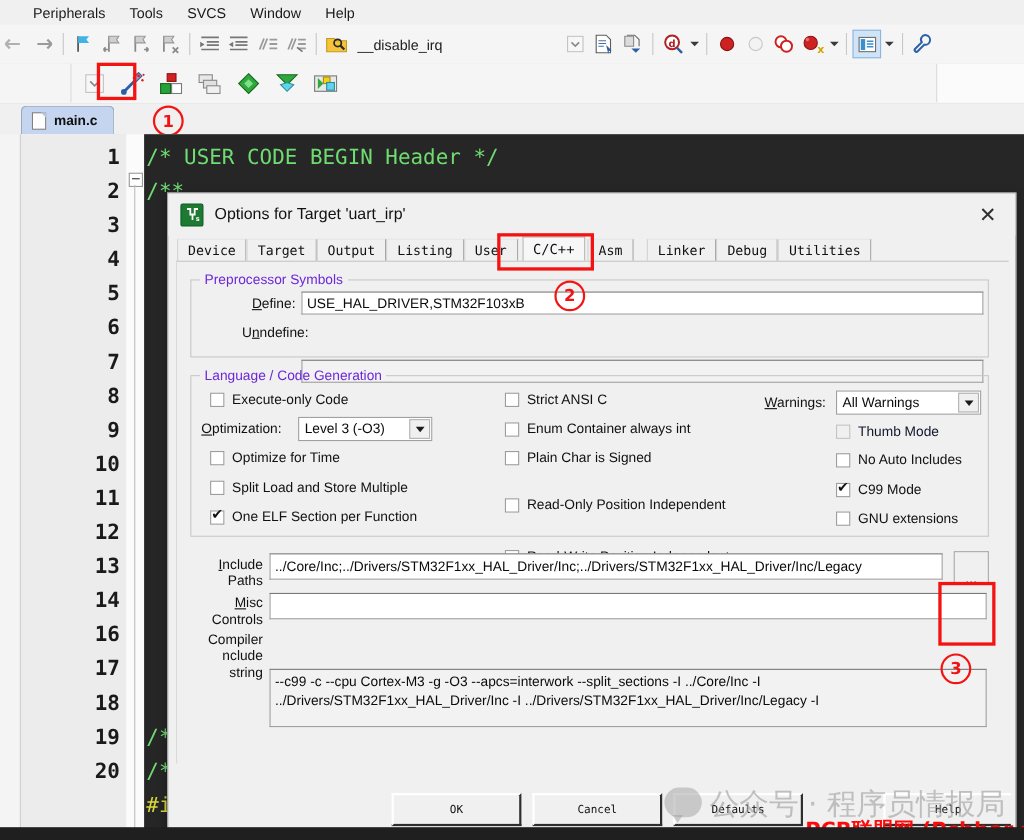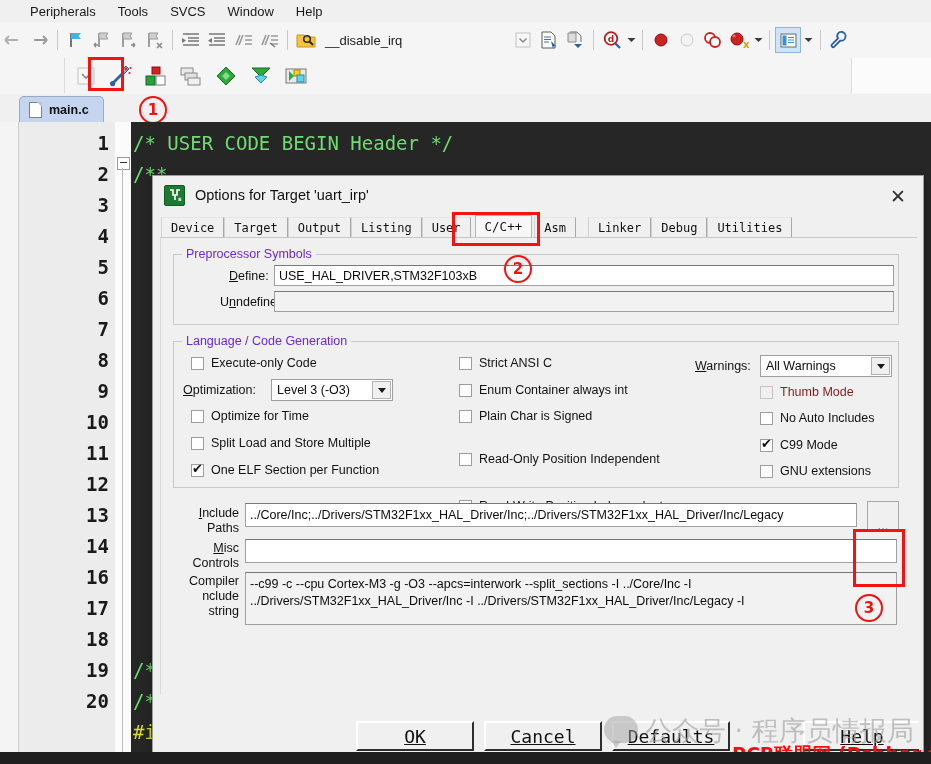--- a/index.html
+++ b/index.html
@@ -156,32 +156,32 @@
   .gb-lang{left:12px;top:96px;width:724px;height:152px;}
 
   .lbl{font-size:12.5px;color:#111;}
   .ul{text-decoration:underline;}
 
   .tinput{
     background:#ffffff;border:1px solid #a0a0a0;border-top-color:#787878;
     font-size:12.5px;color:#0b0b0b;padding:2px 4px;box-sizing:border-box;
     font-family:"Liberation Sans",sans-serif;
   }
-  .tinput.ro{background:#f2f2f2;}
+  .tinput.ro{background:#f2f2f2;margin-top:36px;}
 
   .cb{
     width:13px;height:13px;border:1px solid #9d9d9d;background:#fff;
     display:inline-block;position:relative;box-sizing:border-box;vertical-align:-2px;
   }
   .cb.checked:after{
     content:"\2714";position:absolute;left:0px;top:-4px;
     font-size:13px;color:#111;font-family:"DejaVu Sans",sans-serif;
   }
   .cb.disabled{background:#f0f0f0;border-color:#c4c4c4;}
-  .dim{color:#7f1d1d;text-align:center;}
+  .dim{color:#0f172a;text-align:center;}
 
   .cbrow{position:absolute;display:flex;align-items:center;gap:7px;white-space:nowrap;}
 
   .combo{
     position:absolute;background:#fff;border:1px solid #a0a0a0;
     box-sizing:border-box;display:flex;align-items:center;
     font-size:12.5px;color:#0b0b0b;padding-left:5px;
   }
   .combo .arrow{
     position:absolute;right:1px;top:1px;bottom:1px;width:17px;
@@ -194,22 +194,22 @@
   }
 
   .rlabel{position:absolute;text-align:right;font-size:12.5px;color:#111;line-height:15px;}
 
   .btn{
     position:absolute;background:#f0f0f0;
     border:2px outset #e4e4e4;
     border-top-color:#ffffff;border-left-color:#ffffff;
     border-right-color:#828282;border-bottom-color:#828282;
     font-family:"DejaVu Sans Mono","Liberation Mono",monospace;
-    font-size:18px;color:#111;
-    display:flex;align-items:center;justify-content:center;text-decoration:underline;
+    font-size:10px;color:#111;
+    display:flex;align-items:center;justify-content:center;
   }
   .dotsbtn{
     position:absolute;background:#f0f0f0;border:1px solid #a9a9a9;
     display:flex;align-items:flex-end;justify-content:center;
     font-size:13px;color:#222;line-height:9px;
   }
 
   
   .redbox{position:absolute;border:3px solid #f41313;box-sizing:border-box;}
   .rednum{

